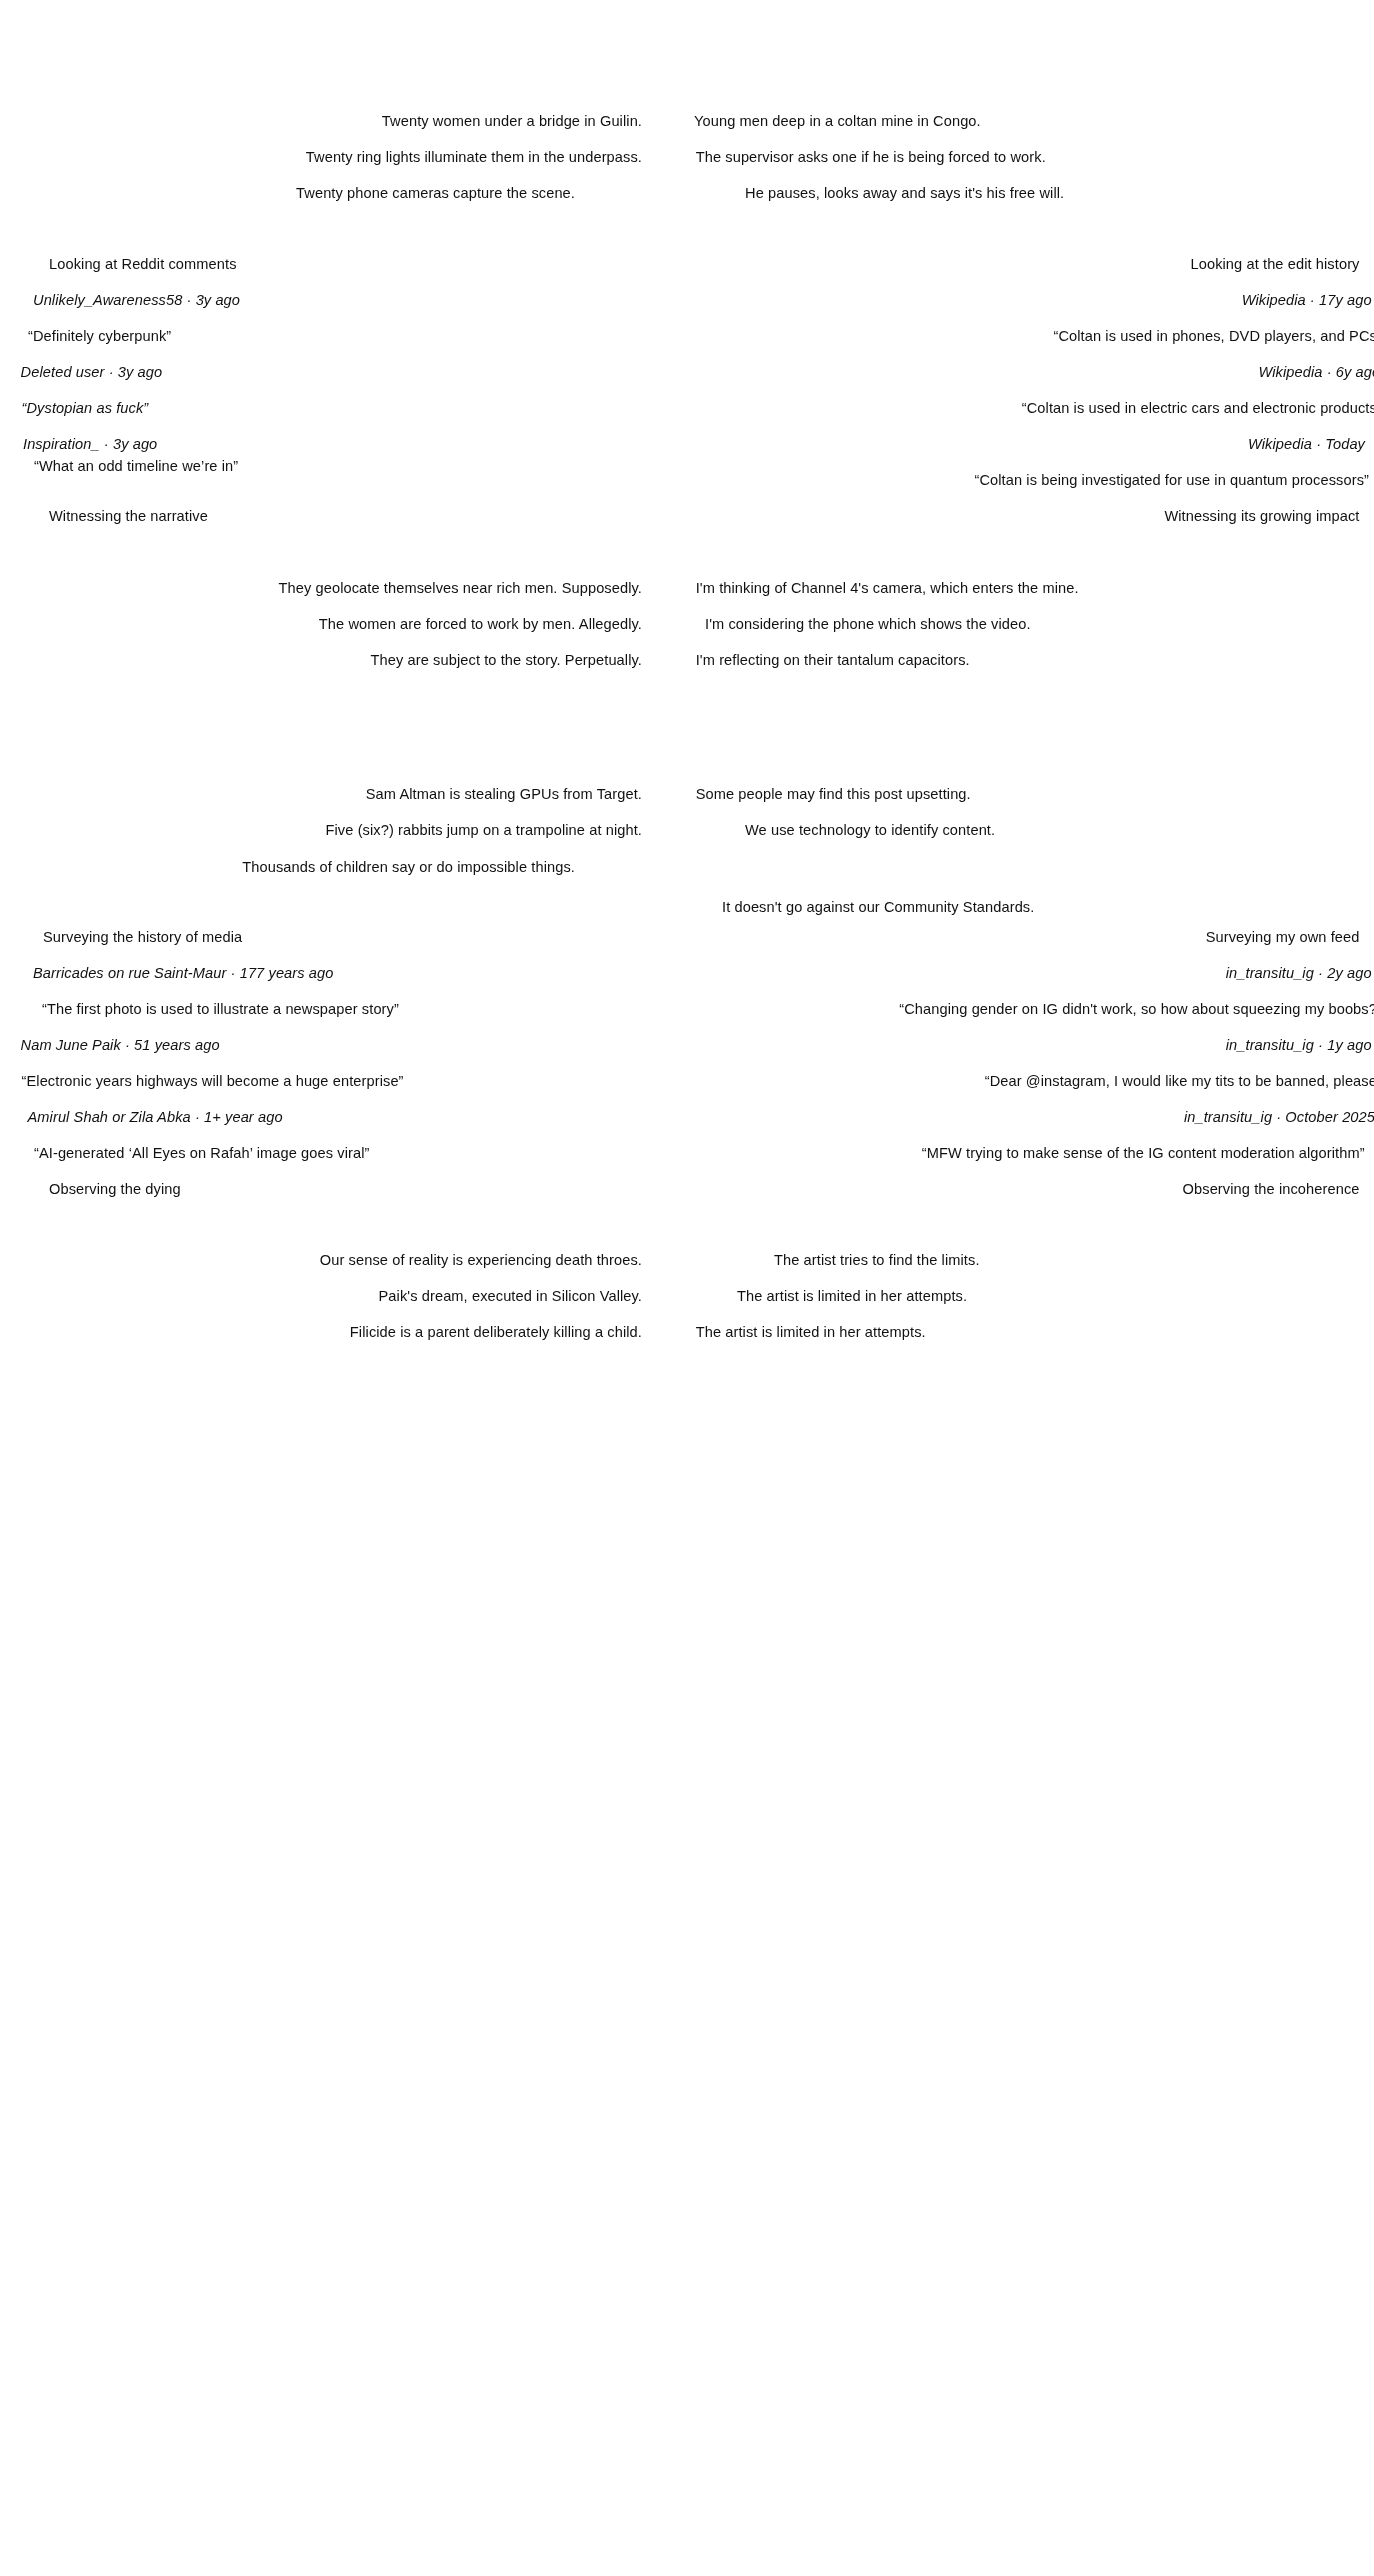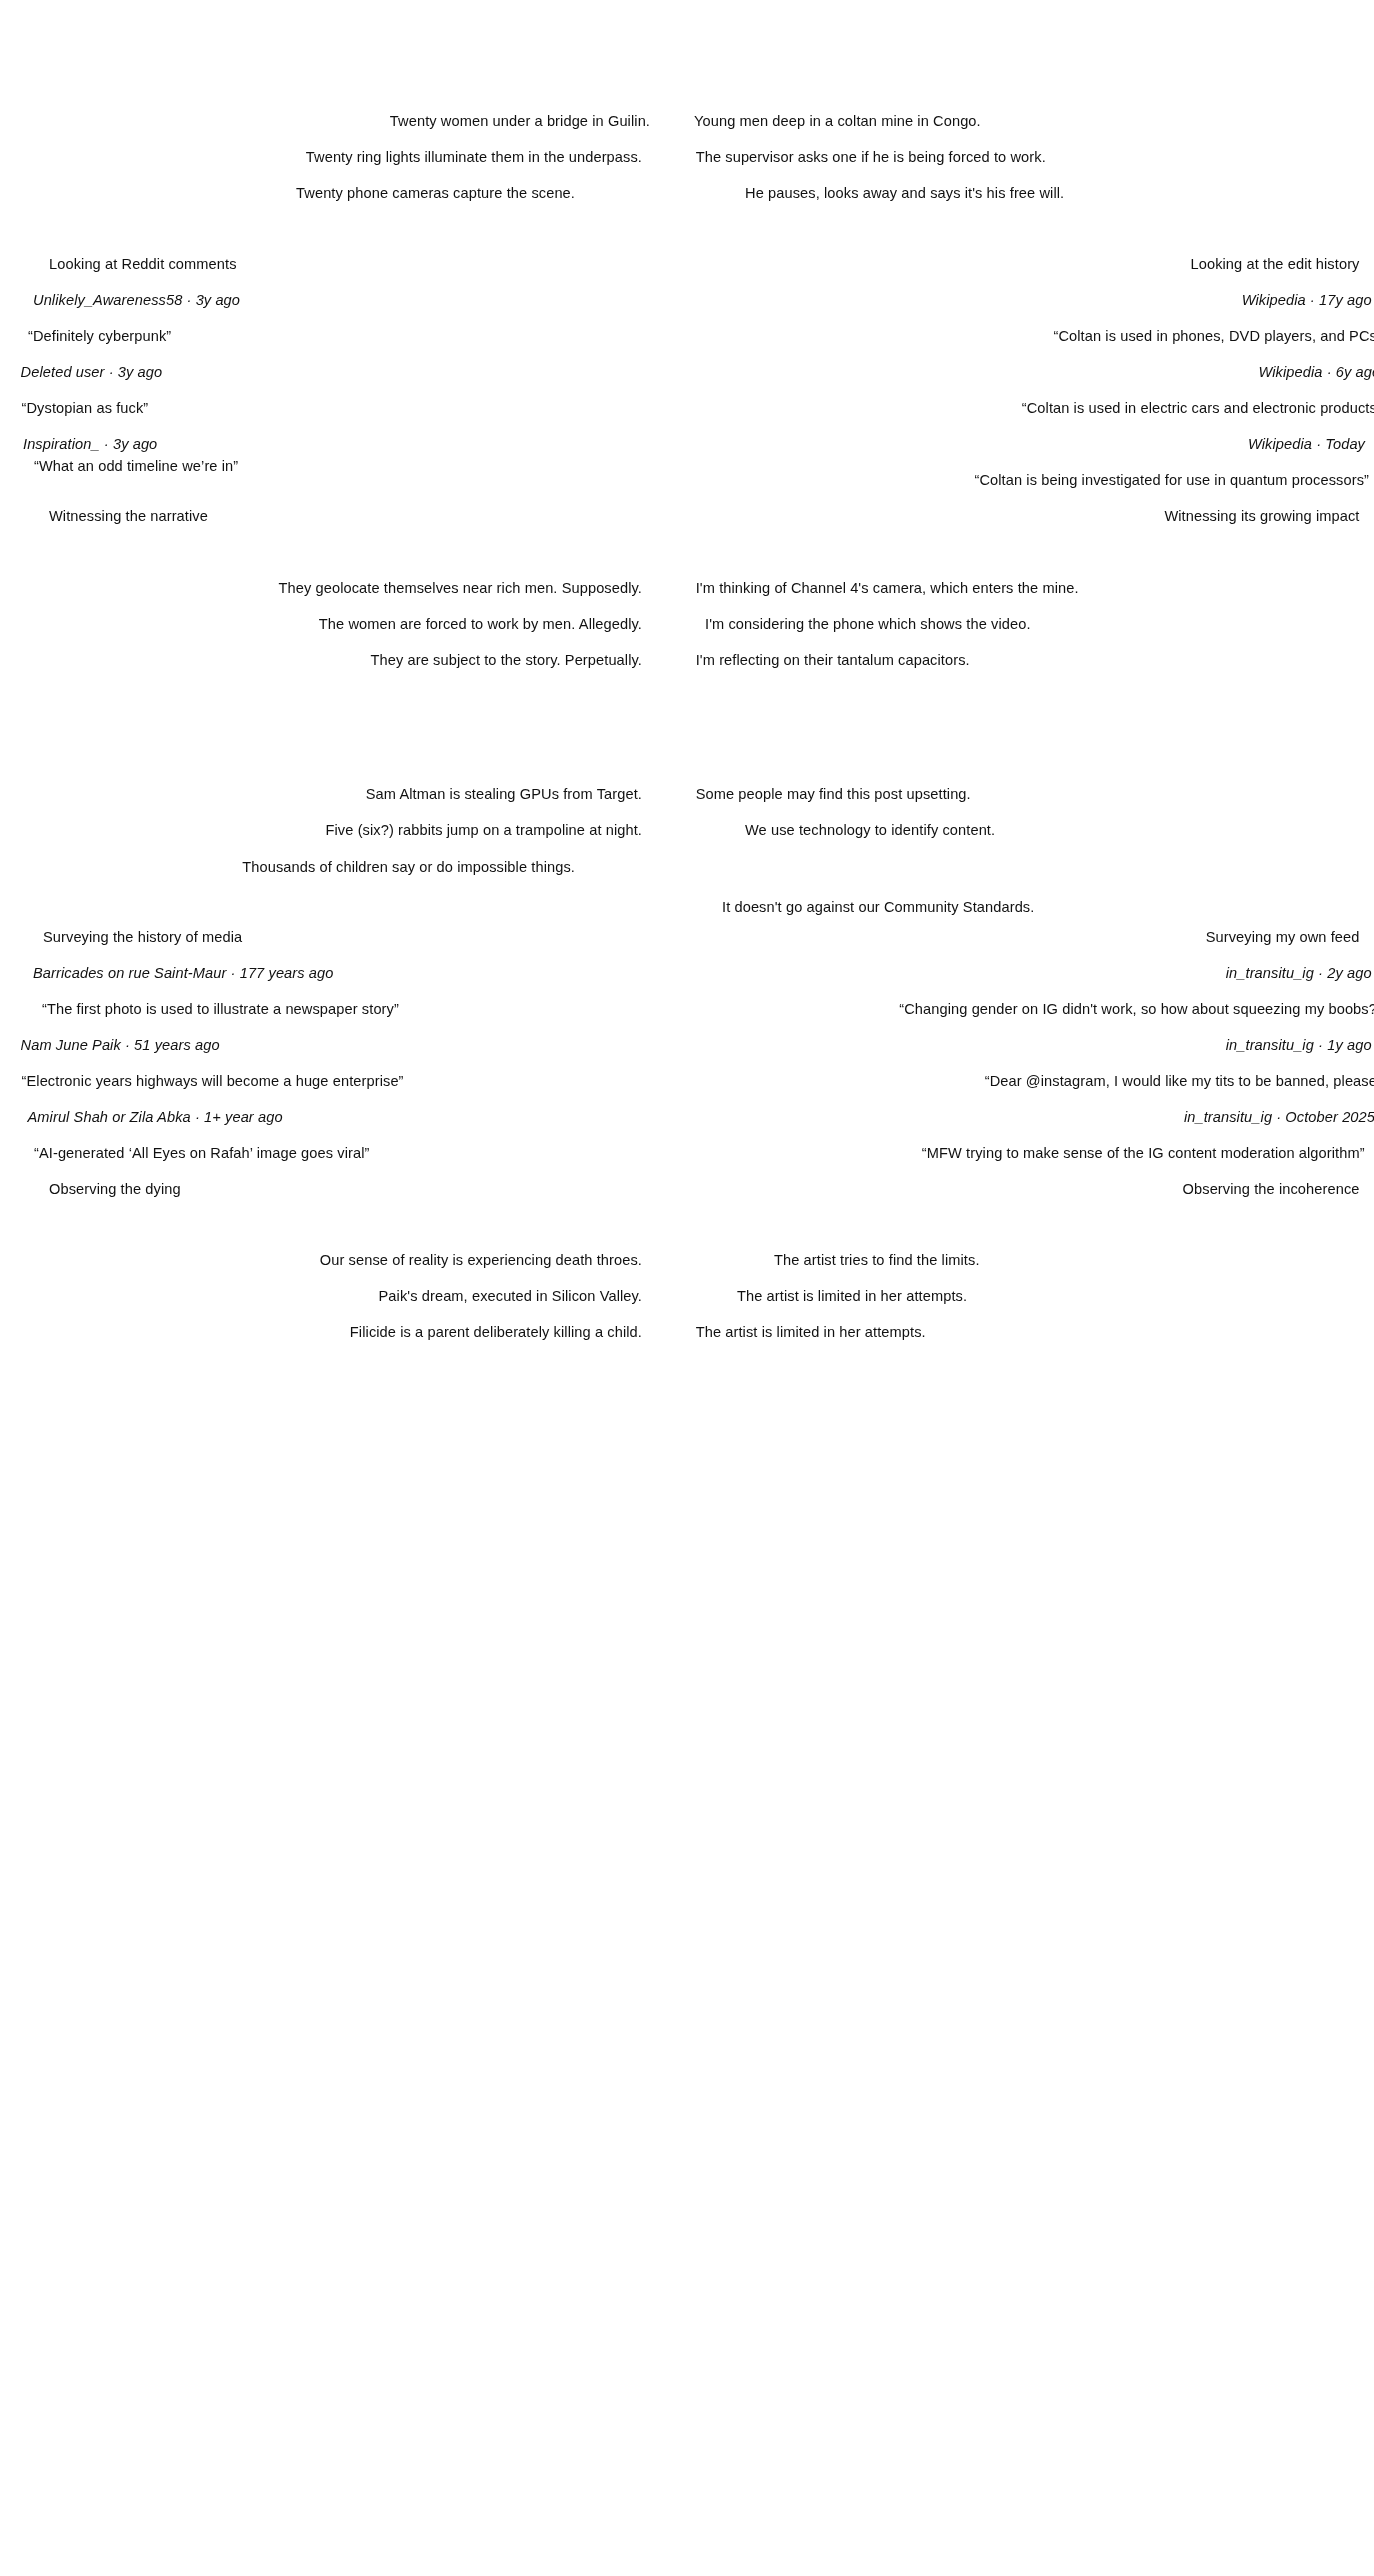--- a/index.html
+++ b/index.html
@@ -48,31 +48,31 @@
   .col-left  { left: 0; }
   .col-right { left: 688px; }
 </style>
 </head>
 <body style="background: rgb(255, 255, 255); color: rgb(17, 17, 17);">
 
 <div id="page">
 
   <div class="col col-left">
 
-    <div class="line" style="right:37px; top:112px;margin-left:29px;">Twenty women under a bridge in Guilin.</div>
+    <div class="line" style="right:45px; top:112px;margin-left:29px;">Twenty women under a bridge in Guilin.</div>
     <div class="line" style="right:45px; top:148px;">Twenty ring lights illuminate them in the underpass.</div>
     <div class="line" style="right:112px; top:184px;">Twenty phone cameras capture the scene.</div>
 
     <div class="line" style="left:49px; top:255px;">Looking at Reddit comments</div>
 
     <div class="line italic" style="left:33px; top:291px;">Unlikely_Awareness58 · 3y ago</div>
     <div class="line" style="left:28px; top:327px;">“Definitely cyberpunk”</div>
 
     <div class="line italic" style="left:20.6px; top:363px;">Deleted user · 3y ago</div>
-    <div class="line" style="left:21.5px; top:399px;">“Dystopian as fuck”</div>
+    <div class="line" style="left:21.5px; top:399px;font-style:italic;">“Dystopian as fuck”</div>
 
     <div class="line italic" style="left:23px; top:435px;">Inspiration_ · 3y ago</div>
     <div class="line" style="left:34px; top:457px;">“What an odd timeline we’re in”</div>
 
     <div class="line" style="left:49px; top:507px;">Witnessing the narrative</div>
 
     <div class="line" style="right:45px; top:579px;">They geolocate themselves near rich men. Supposedly.</div>
     <div class="line" style="right:45px; top:615px;">The women are forced to work by men. Allegedly.</div>
     <div class="line" style="right:45px; top:651px;">They are subject to the story. Perpetually.</div>
 

